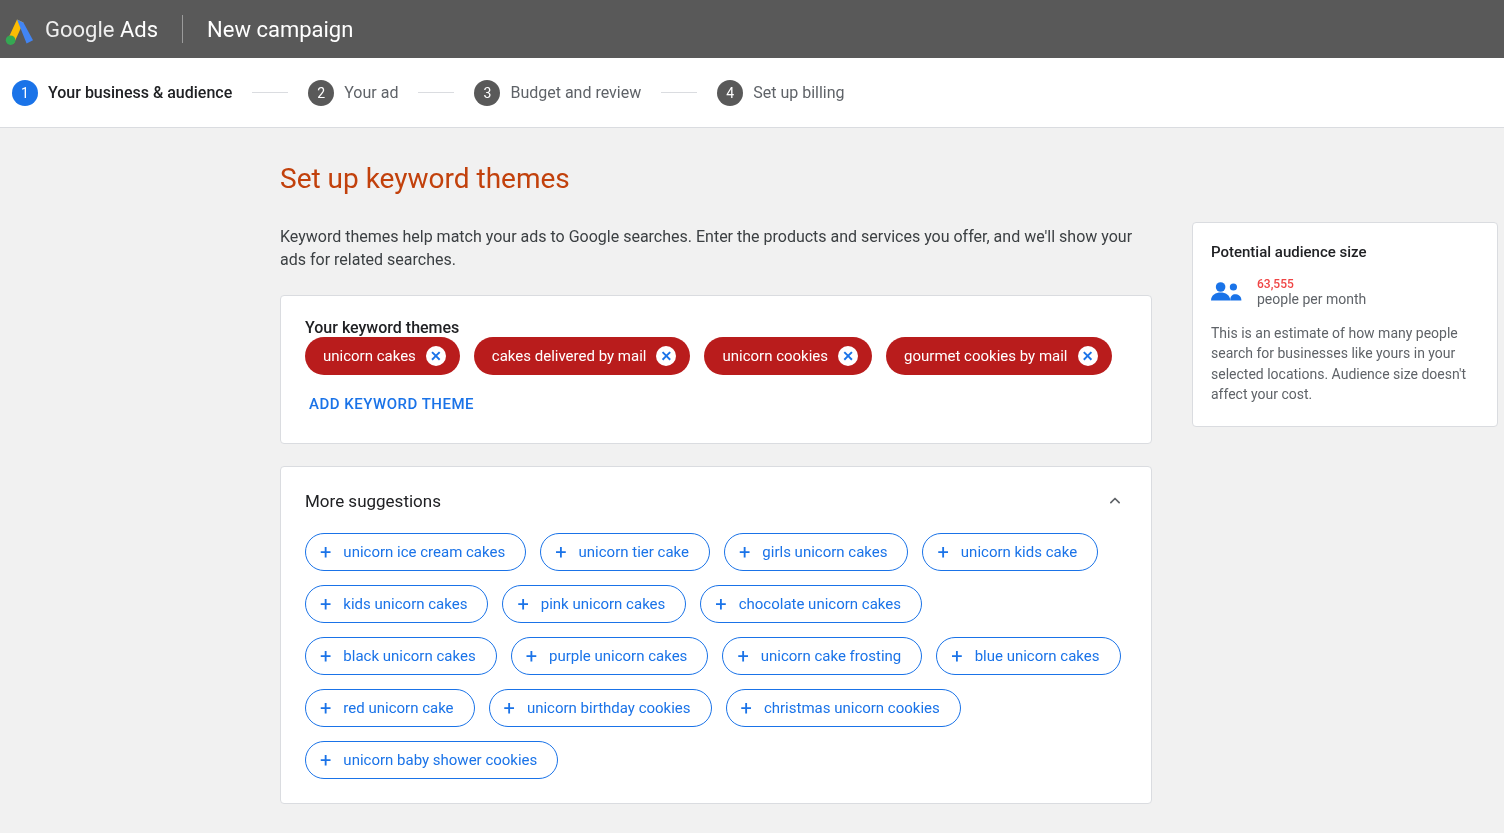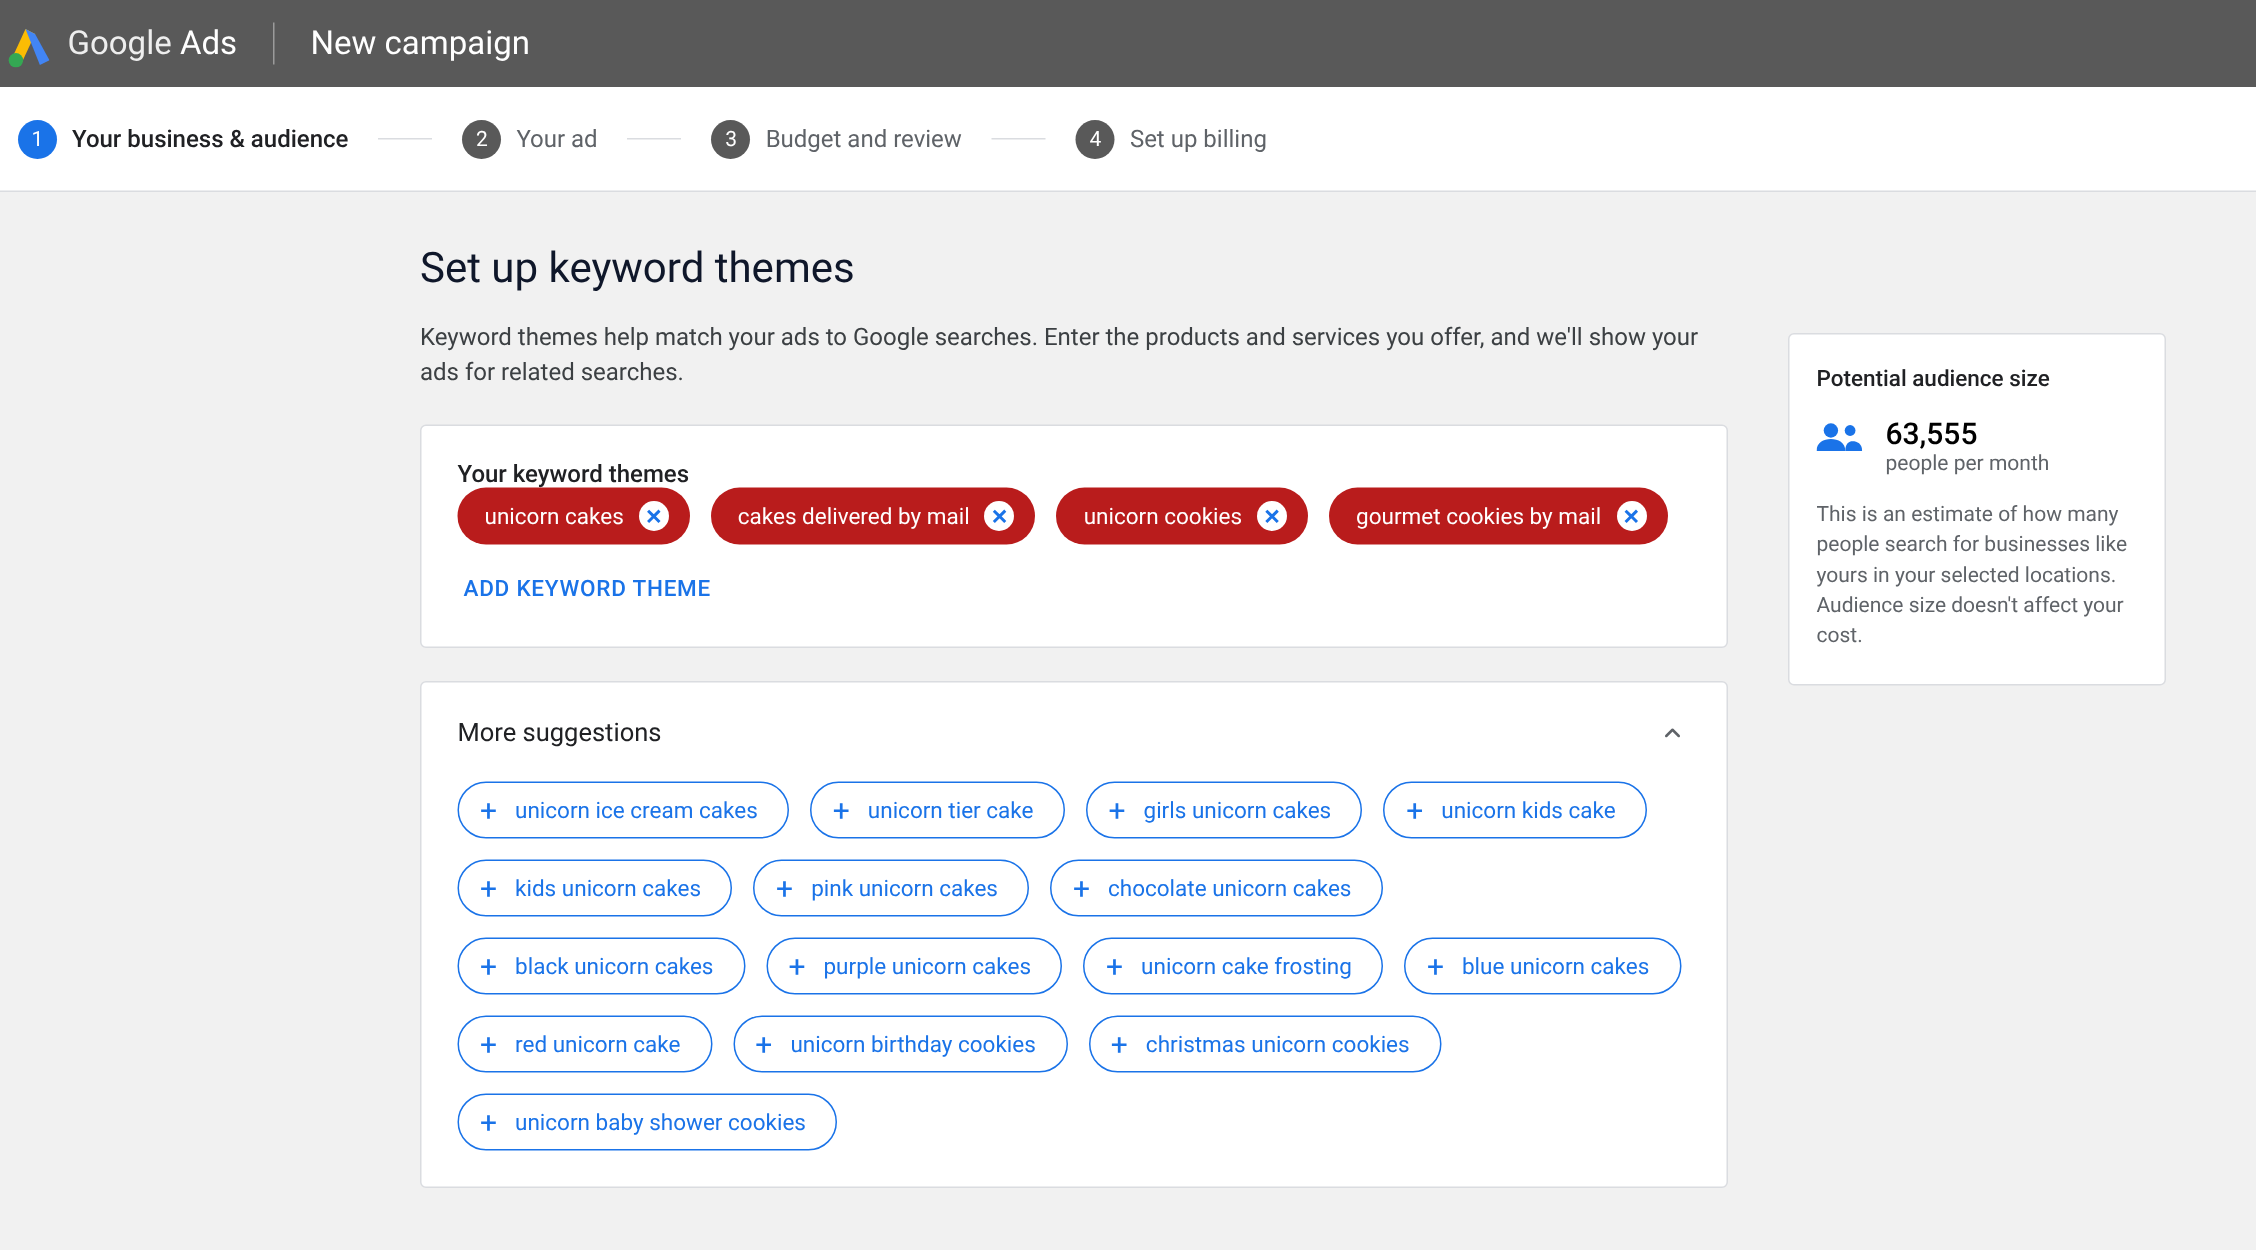--- a/index.html
+++ b/index.html
@@ -19,45 +19,45 @@
 .step { display: flex; align-items: center; gap: 10px; padding: 0 4px; }
 .step-badge { width: 26px; height: 26px; border-radius: 50%; background: #595959; color: #fff; font-size: 14px; display: flex; align-items: center; justify-content: center; }
 .step.active .step-badge { background: #1a73e8; }
 .step-label { font-size: 16px; color: #5f6368; }
 .step.active .step-label { color: #202124; font-weight: 500; }
 .step-connector { width: 36px; height: 1px; background: #dadce0; margin: 0 16px; }
 
 
 .content { display: flex; gap: 40px; padding: 34px 0 40px 280px; align-items: flex-start; }
 .main-col { width: 872px; }
-.h1 { font-size: 28px; font-weight: 400; color: #0f172a; margin-bottom: 18px; }
+.h1 { font-size: 28px; font-weight: 400; color: #c2410c; margin-bottom: 30px; }
 .sub { font-size: 16px; color: #3c4043; line-height: 1.45; margin-bottom: 24px; max-width: 860px; }
 
 .card { background: #fff; border: 1px solid #dadce0; border-radius: 4px; padding: 22px 24px 24px 24px; margin-bottom: 22px; }
 .card-title { font-size: 16px; font-weight: 500; color: #202124; }
 
 .chips { display: flex; flex-wrap: wrap; gap: 14px; align-items: center; }
 .chip { display: inline-flex; align-items: center; gap: 10px; background: #b91c1c; color: #fff; border-radius: 20px; padding: 9px 14px 9px 18px; font-size: 15px; }
 .chip-x { width: 20px; height: 20px; border-radius: 50%; background: #fff; color: #1a73e8; display: flex; align-items: center; justify-content: center; font-size: 14px; font-weight: 700; cursor: pointer; }
 .add-theme { color: #1a73e8; font-size: 15px; font-weight: 500; letter-spacing: 0.5px; cursor: pointer; padding: 6px 4px; text-align: center; }
 
 .card-head { display: flex; justify-content: space-between; align-items: center; margin-bottom: 20px; }
 .card-head .card-title { margin-bottom: 0; font-weight: 400; font-size: 17px; }
 .chevron { width: 24px; height: 24px; display:flex; align-items:center; justify-content:center; cursor: pointer; color:#5f6368; }
 
 .schips { display: flex; flex-wrap: wrap; gap: 14px; }
 .schip { display: inline-flex; align-items: center; gap: 12px; border: 1px solid #1a73e8; color: #1a73e8; background: #fff; border-radius: 20px; padding: 8px 20px 8px 14px; font-size: 15px; cursor: pointer; }
 .schip .plus { font-size: 20px; font-weight: 400; line-height: 1; }
 
 
-.side { width: 252px; background: #fff; border: 1px solid #dadce0; border-radius: 4px; padding: 20px 18px 22px 18px; margin-top: 60px; }
+.side { width: 306px; background: #fff; border: 1px solid #dadce0; border-radius: 4px; padding: 20px 18px 22px 18px; margin-top: 60px; }
 .side-title { font-size: 15px; font-weight: 500; color: #202124; margin-bottom: 16px; }
 .aud-row { display: flex; gap: 14px; align-items: flex-start; margin-bottom: 16px; }
 .people-icon { width: 32px; height: 24px; color: #1a73e8; flex-shrink: 0; margin-top: 2px; }
-.aud-num { font-size: 20px; font-weight: 500; color: #000000; }
+.aud-num { font-size: 12px; font-weight: 500; color: #ef4444; }
 .aud-unit { font-size: 14px; color: #5f6368; }
 .side-desc { font-size: 14px; color: #5f6368; line-height: 1.45; }
 </style>
 </head>
 <body>
 
 <div class="header">
   <div class="logo-area">
     <svg class="logo-svg" viewBox="0 0 40 40">
       <path d="M8 34 L20 8 L28 12 L16 38 Z" fill="#fbbc04"></path>

